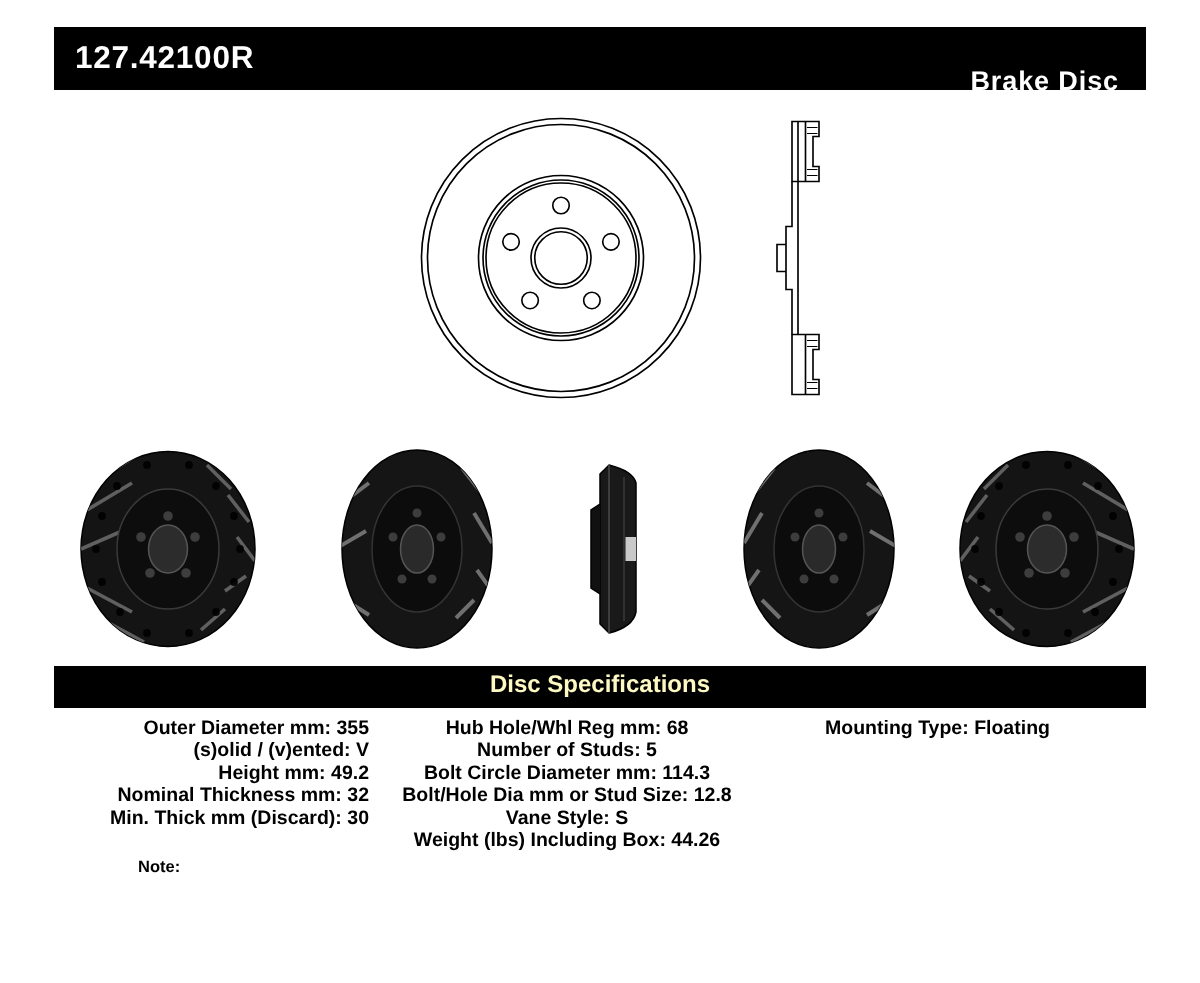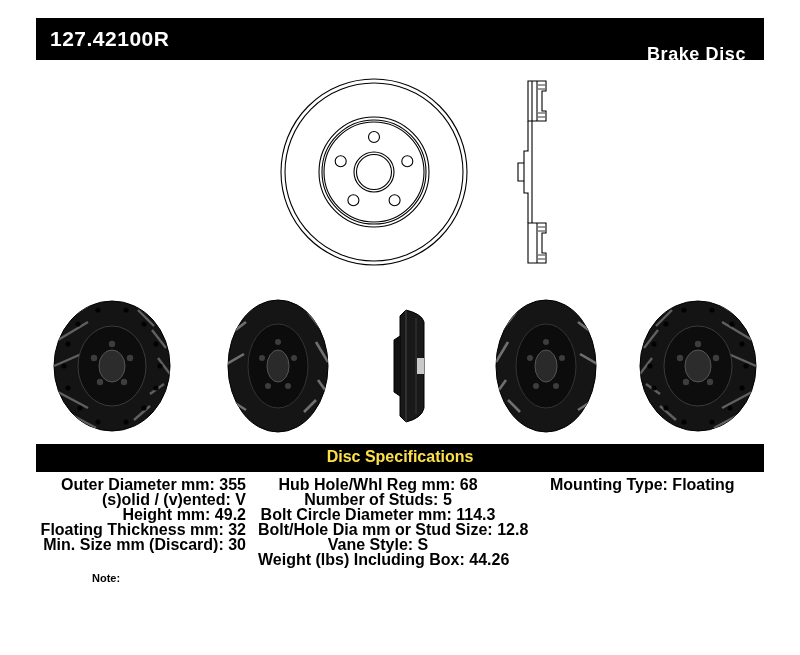--- a/index.html
+++ b/index.html
@@ -70,40 +70,40 @@
   }
 
   
   .specbar {
     position: absolute;
     left: 36px;
     top: 444px;
     width: 728px;
     height: 28px;
     background: #000000;
-    color: #fde047;
+    color: #fef9c3;
   }
   .specbar .spec-title {
     position: absolute;
     left: 0;
     right: 0;
     top: 4px;
     text-align: center;
     font-size: 16px;
     font-weight: bold;
   }
 
   
   .specs {
     position: absolute;
     left: 36px;
     top: 477px;
     width: 728px;
     height: 110px;
-    font-size: 16px;
+    font-size: 13px;
   }
   .col {
     position: absolute;
     top: 0;
   }
   .col-left  { left: 0;    width: 210px; text-align: right; }
   .col-mid   { left: 222px; width: 240px; text-align: center; }
   .col-right { left: 480px; width: 248px; text-align: left; padding-left: 34px; }
 
   .spec-line {
@@ -365,25 +365,25 @@
       </div>
       <div class="spec-line">
         <span class="label">(s)olid / (v)ented:</span>
         <span class="value">V</span>
       </div>
       <div class="spec-line">
         <span class="label">Height mm:</span>
         <span class="value">49.2</span>
       </div>
       <div class="spec-line">
-        <span class="label">Floating Thickness mm:</span>
+        <span class="label">Nominal Thickness mm:</span>
         <span class="value">32</span>
       </div>
       <div class="spec-line">
-        <span class="label">Min. Size mm (Discard):</span>
+        <span class="label">Min. Thick mm (Discard):</span>
         <span class="value">30</span>
       </div>
     </div>
 
     <div class="col col-mid">
       <div class="spec-line">
         <span class="label">Hub Hole/Whl Reg mm:</span>
         <span class="value">68</span>
       </div>
       <div class="spec-line">

